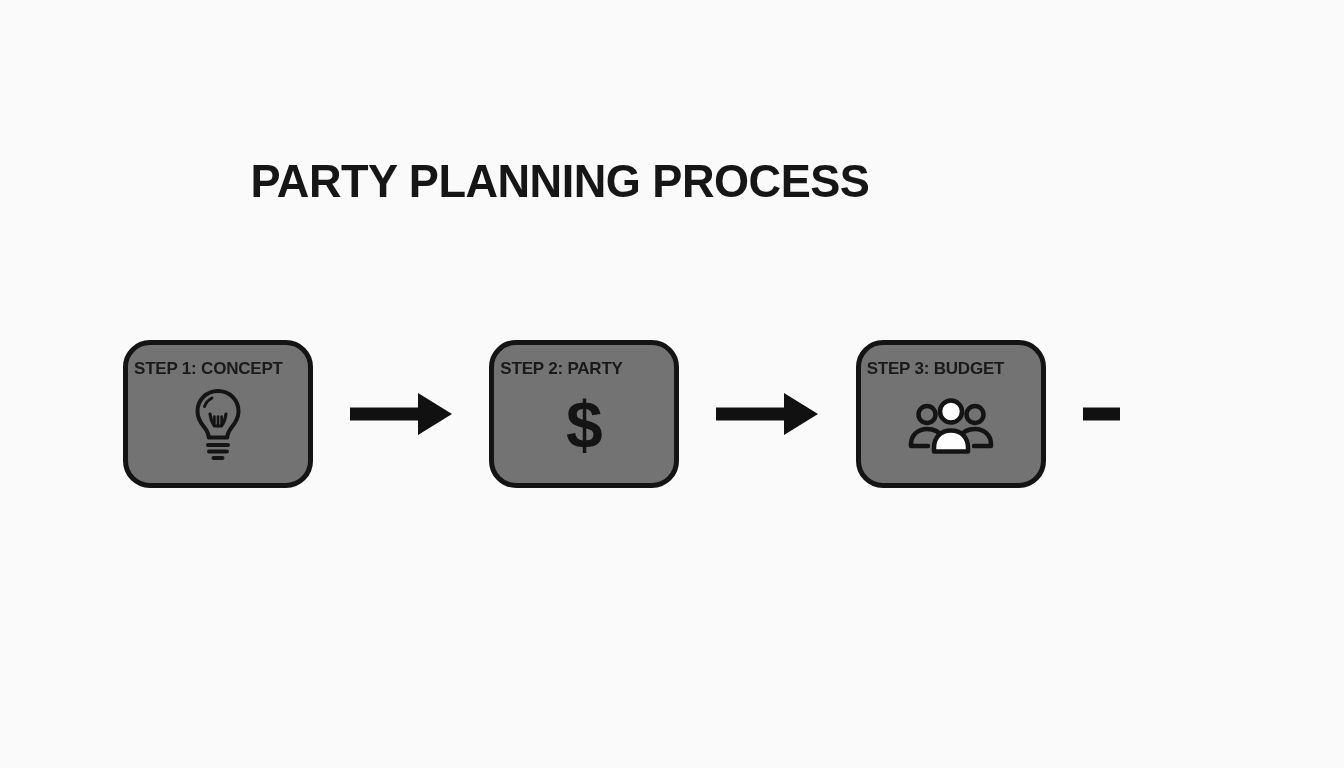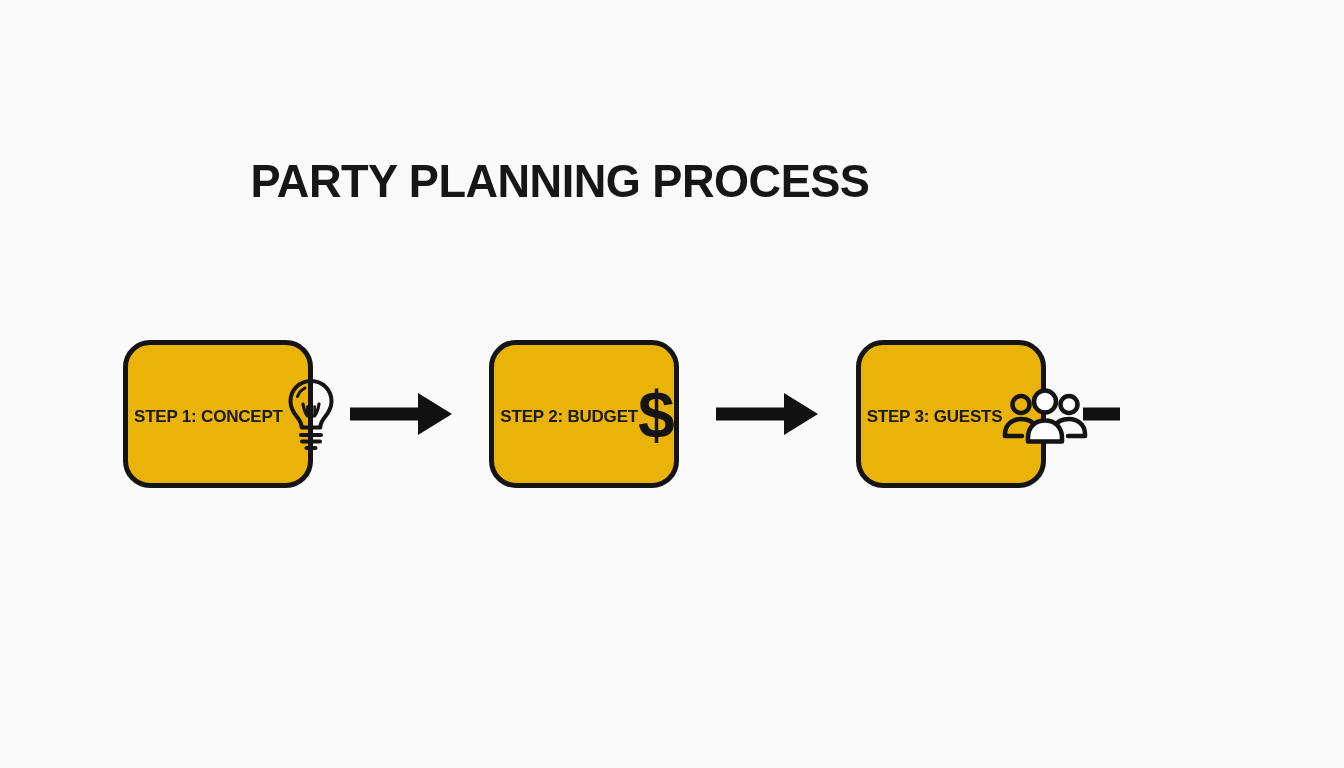--- a/index.html
+++ b/index.html
@@ -28,24 +28,23 @@
     width:1099px;height:148px;
     display:flex;
     align-items:center;
   }
   .step-box{
     flex:none;
     width:190px;height:148px;
     box-sizing:border-box;
     border:5px solid #141414;
     border-radius:27px;
-    background:#eab308;
+    background:#737373;
     display:flex;
-    flex-direction:row;
-    align-items:center;
+    flex-direction:column;
     padding:14px 6px 8px 6px;
   }
   .step-label{
     font-size:17px;
     font-weight:bold;
     letter-spacing:-0.2px;
     white-space:nowrap;
     color:#1a1a1a;
   }
   .icon-wrap{
@@ -99,36 +98,36 @@
 
     <div class="connector">
       <span>
         <svg width="102" height="46" viewBox="0 0 102 46">
           <path d="M0 16.5 H68 V2 L102 23 L68 44 V29.5 H0 Z" fill="#111111"></path>
         </svg>
       </span>
     </div>
 
     <div class="step-box">
-      <div class="step-label">STEP 2: BUDGET</div>
+      <div class="step-label">STEP 2: PARTY</div>
       <div class="icon-wrap">
         <div class="dollar">$</div>
       </div>
     </div>
 
     <div class="connector">
       <span>
         <svg width="102" height="46" viewBox="0 0 102 46">
           <path d="M0 16.5 H68 V2 L102 23 L68 44 V29.5 H0 Z" fill="#111111"></path>
         </svg>
       </span>
     </div>
 
     <div class="step-box">
-      <div class="step-label">STEP 3: GUESTS</div>
+      <div class="step-label">STEP 3: BUDGET</div>
       <div class="icon-wrap">
         <svg width="86" height="58" viewBox="0 0 86 58" fill="none" stroke="#141414" stroke-width="4.5" stroke-linecap="round" stroke-linejoin="round">
           <circle cx="19" cy="16.5" r="8.5"></circle>
           <circle cx="67" cy="16.5" r="8.5"></circle>
           <path d="M20 48 H3 V46 C3 37 10 31 19 31 C26 31 31.5 34 34 39"></path>
           <path d="M66 48 H83 V46 C83 37 76 31 67 31 C60 31 54.5 34 52 39"></path>
           <path d="M26 53.5 V50 C26 39 33 32.5 43 32.5 C53 32.5 60 39 60 50 V53.5 Z" fill="#fefefe"></path>
           <circle cx="43" cy="13.5" r="11" fill="#fefefe"></circle>
         </svg>
       </div>

